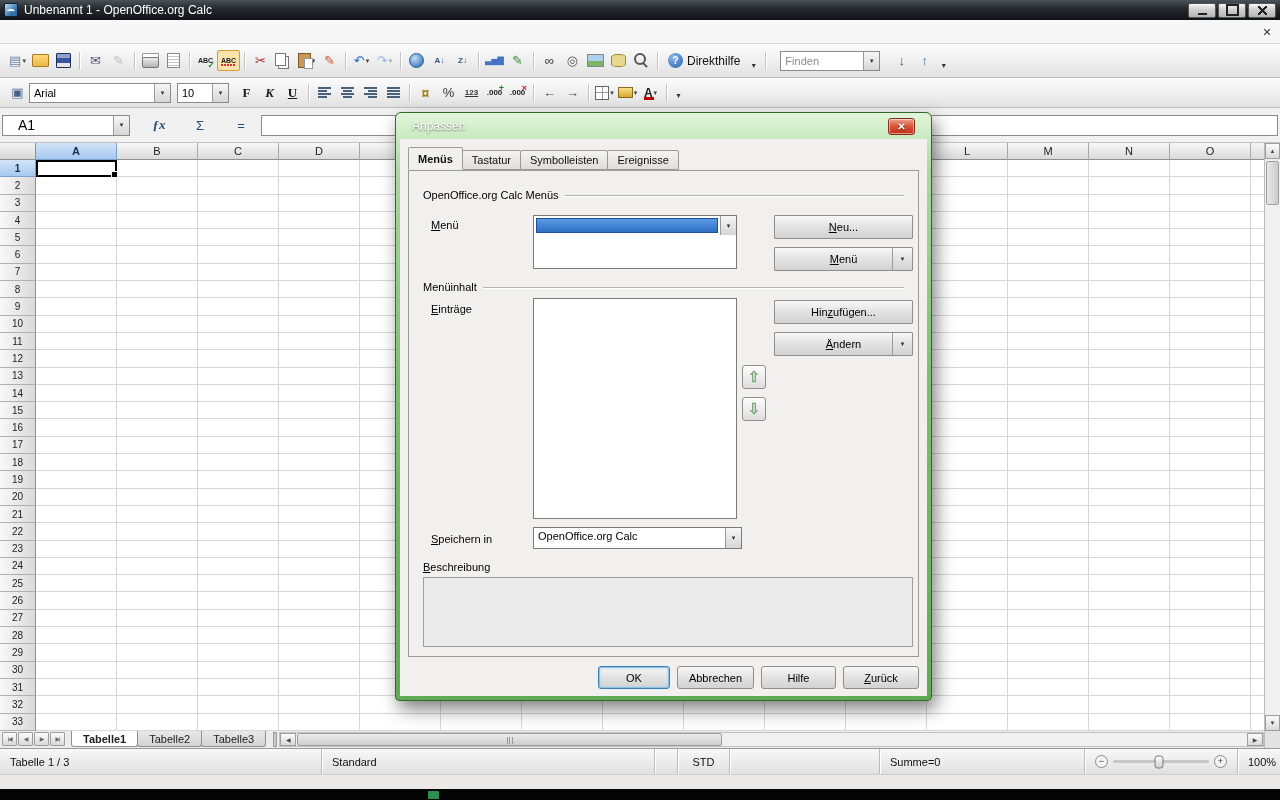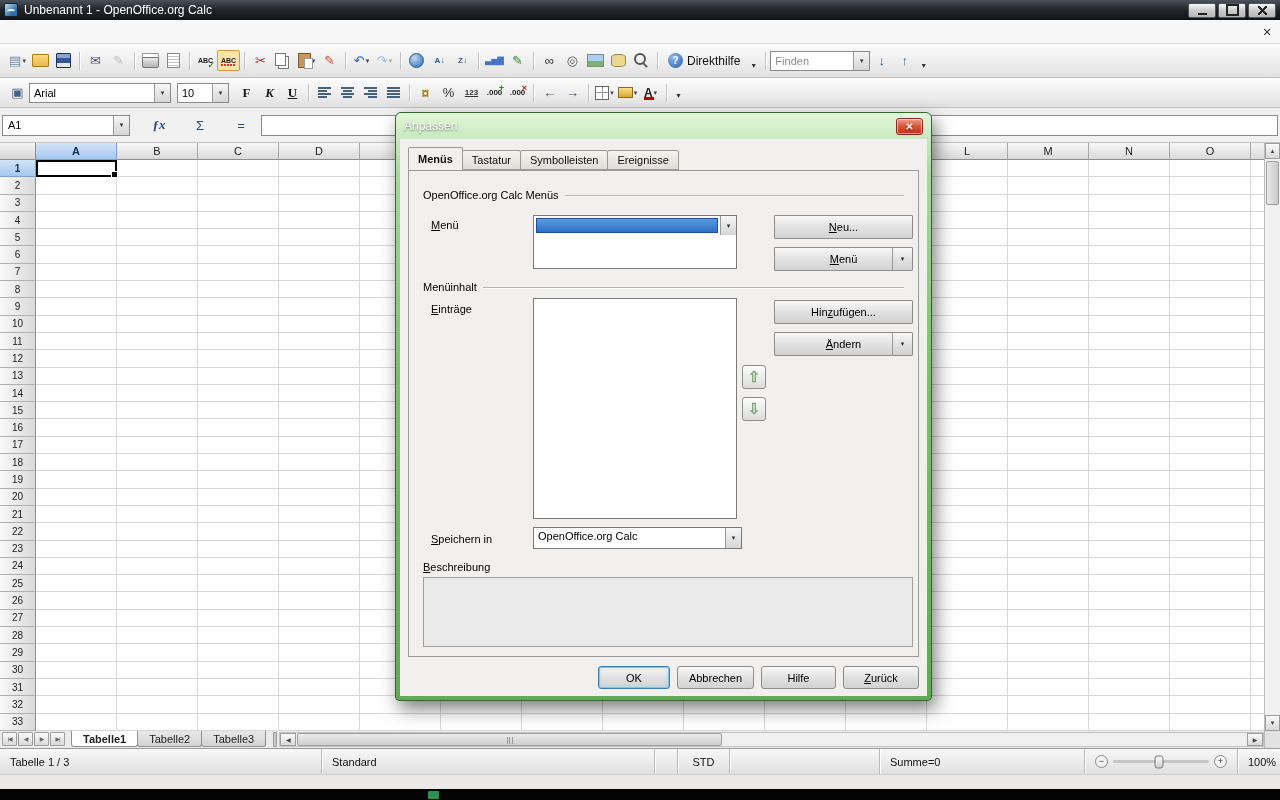--- a/index.html
+++ b/index.html
@@ -100,27 +100,27 @@
   .helpicon{width:15px;height:15px;border-radius:50%;background:radial-gradient(circle at 35% 30%,#8cb8ec,#2a5caa);
     color:#fff;font-size:10px;font-weight:bold;display:flex;align-items:center;justify-content:center}
   .helplabel{font-size:12px;color:#111}
   .combo{display:inline-flex;align-items:center;height:20px;background:#fff;border:1px solid #8a8a8a;flex:0 0 auto}
   .combo .cval{flex:1;padding:0 4px;font-size:11px;color:#000;white-space:nowrap;overflow:hidden}
   .combo .cval.ph{color:#8a8a8a}
   .dd-btn{width:16px;height:100%;background:linear-gradient(#f6f6f6,#d6d6d6);border-left:1px solid #9a9a9a;
     display:flex;align-items:center;justify-content:center;font-size:7px;color:#333;flex:0 0 auto}
   .fontcombo{width:142px;margin-right:6px}
   .sizecombo{width:52px;margin-right:6px}
-  .findcombo{width:100px;margin:0 0}
+  .findcombo{width:100px;margin:0 10px}
 
   
   .formulabar{position:absolute;left:0;top:108px;width:1280px;height:35px;background:#f1f1f1;
     border-bottom:1px solid #c2c2c2;display:flex;align-items:center;padding:0 2px}
   .namebox{display:flex;align-items:center;width:128px;height:21px;background:#fff;border:1px solid #8a8a8a}
-  .namebox .nval{flex:1;padding:0 5px;font-size:11px}
+  .namebox .nval{flex:1;padding:0 15px;font-size:14px}
   .fbicon{width:24px;height:21px;display:flex;align-items:center;justify-content:center;font-size:13px;color:#284e78;
     margin-left:17px;border:1px solid transparent;border-radius:2px}
   .fbicon.fx{font-family:"Liberation Serif",serif;font-style:italic;font-weight:bold}
   .fb-input{flex:1;height:21px;background:#fff;border:1px solid #8a8a8a;margin-left:8px;font-size:11px;padding:0 4px;line-height:19px}
 
   
   .gridwrap{position:absolute;left:0;top:143px;width:1280px;height:588px;background:#fff}
   .corner{position:absolute;left:0;top:0;width:36px;height:17px;background:linear-gradient(#f4f4f4,#d6d6d6);
     border-right:1px solid #8f8f8f;border-bottom:1px solid #8f8f8f}
   .colheads{position:absolute;left:36px;top:0;width:1228px;height:17px;display:flex}
@@ -180,21 +180,21 @@
     background:linear-gradient(#fdfdfd,#cfcfcf);border:1px solid #777;border-radius:3px}
 
   .bottomgap{position:absolute;left:0;top:774px;width:1280px;height:15px;background:#ebe9e7;border-top:1px solid #cfcfcf}
   .taskstrip{position:absolute;left:0;top:789px;width:1280px;height:11px;background:#040404}
   .task-item{position:absolute;left:428px;top:2px;width:11px;height:8px;background:#2f8f4f;border-radius:1px}
 
   
   .dlg{position:absolute;left:395px;top:112px;width:537px;height:589px;z-index:50;
     background:linear-gradient(180deg,#e2f6da 0%,#a9d89e 10%,#7cbf70 45%,#61aa55 100%);
     border:1px solid #35662c;border-radius:6px 6px 4px 4px;box-shadow:4px 8px 18px rgba(0,0,0,.5)}
-  .dlg-title{height:26px;display:flex;align-items:center;padding:0 8px;color:#fff;font-size:12px;
+  .dlg-title{height:26px;display:flex;align-items:center;padding:0 16px;color:#fff;font-size:12px;
     text-shadow:0 1px 2px rgba(0,0,0,.5)}
   .dlg-close{margin-left:auto;width:27px;height:17px;border-radius:3px;border:1px solid #8a2a1a;
     background:linear-gradient(#efa292,#d85a3a 45%,#c03018);color:#fff;font-size:10px;font-weight:bold;
     display:flex;align-items:center;justify-content:center;box-shadow:inset 0 0 0 1px rgba(255,255,255,.5)}
   .dlg-body{position:absolute;left:4px;right:4px;top:26px;bottom:4px;background:#f1f0ee;overflow:hidden}
   .dtabs{position:absolute;left:8px;top:9px;height:22px;display:flex;align-items:flex-end}
   .dtab{height:20px;margin-top:2px;padding:0 9px;display:flex;align-items:center;font-size:11px;color:#111;
     background:linear-gradient(#f4f3f1,#e0ded9);border:1px solid #9a9a9a;margin-right:-1px;border-radius:2px 2px 0 0}
   .dtab.sel{height:23px;margin-top:8px;background:#f1f0ee;font-weight:bold;border-bottom:1px solid #f1f0ee;
     position:relative;z-index:3}

